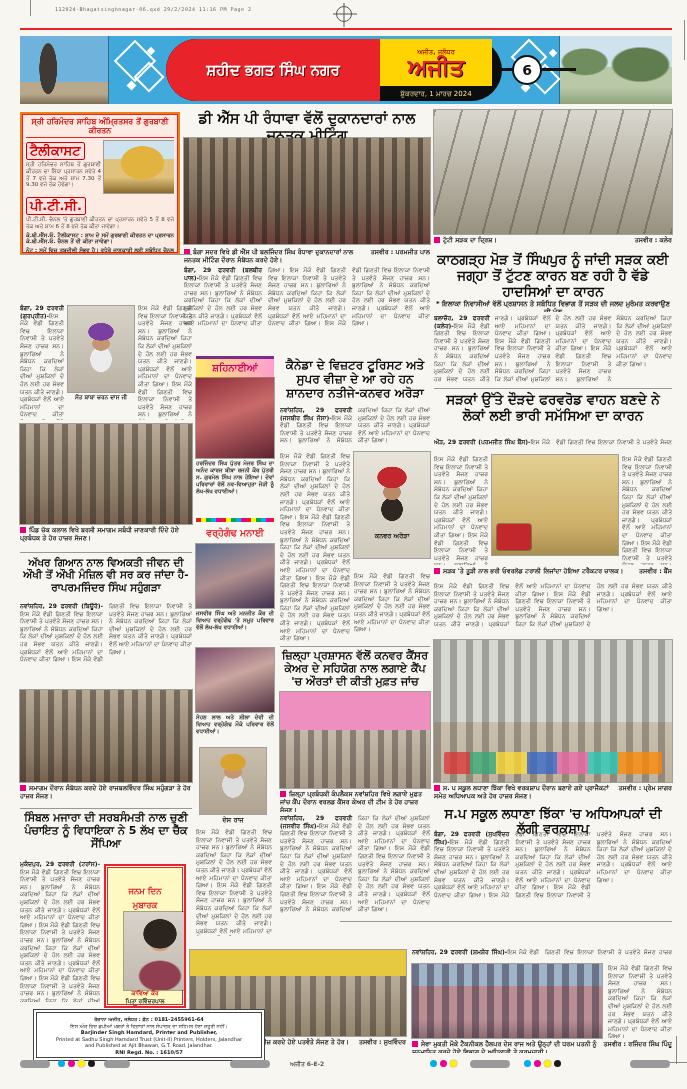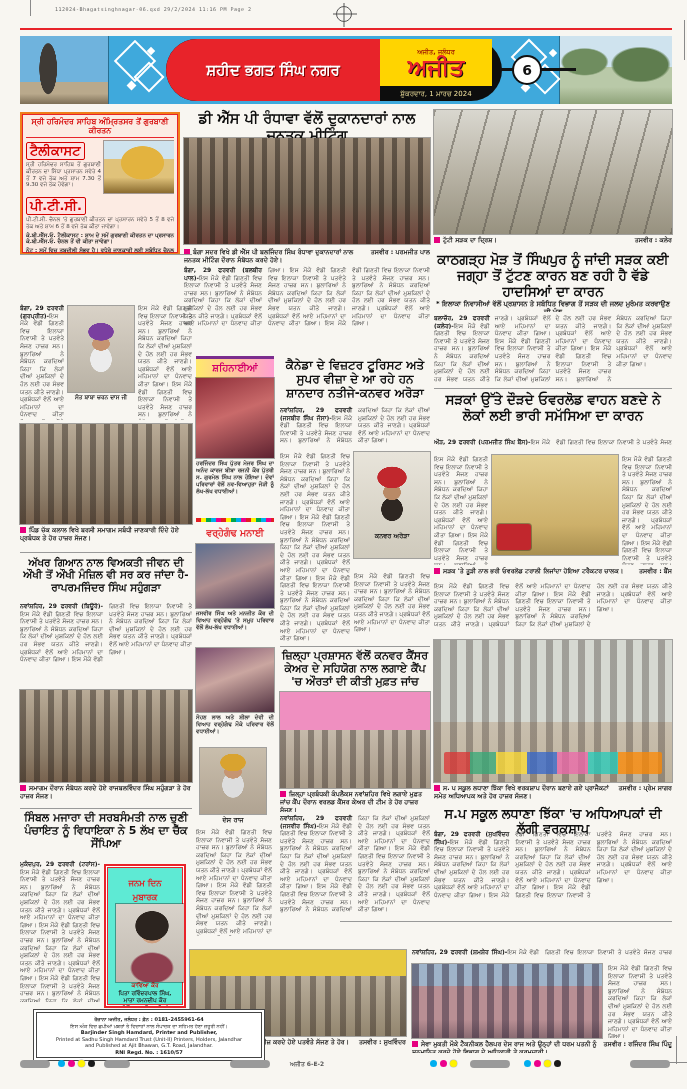--- a/index.html
+++ b/index.html
@@ -58,21 +58,21 @@
   .gbox{border:2px solid #ef7f1a;box-shadow:inset 0 0 0 1px #e8232a;background:#fcebe3;box-sizing:border-box;padding:3px 4px;overflow:hidden;}
   .gtitle{color:#d40000;font-weight:bold;font-size:7.8px;text-align:center;line-height:9px;border-bottom:1px solid #e8232a;padding-bottom:2px;margin-bottom:2px;}
   .gtag{display:inline-block;color:#d40000;font-weight:bold;font-size:13px;border:1px solid #d40000;background:#ffe2e2;padding:0 3px;border-radius:2px;margin-bottom:1px;}
   .gtext{font-size:5.5px;line-height:6.8px;color:#333;text-align:justify;}
   .gnote{font-size:5.5px;line-height:6.8px;color:#222;text-align:justify;margin-top:2px;font-weight:bold;}
   
   .shead{background:linear-gradient(90deg,#ffe96b,#ff9ed0);border-top:3px solid #7b2d8e;color:#d4006a;font-weight:bold;font-size:10px;text-align:center;line-height:17px;overflow:hidden;}
   .rhead{color:#e31e24;font-weight:bold;font-size:9.5px;text-align:center;line-height:17px;overflow:hidden;}
   .tinycap{font-size:5.5px;line-height:7px;font-weight:bold;color:#222;text-align:justify;overflow:hidden;}
   .divdots{background:repeating-linear-gradient(90deg,#e31e24 0 5px,#fff200 5px 10px,#00a651 10px 15px,#00aeef 15px 20px,#ec008c 20px 25px);}
-  .bdaybox{border:2px solid #e8232a;box-shadow:inset 0 0 0 1px #fff,inset 0 0 0 2px #e8232a;background:#5eead4;box-sizing:border-box;padding:10px;overflow:hidden;text-align:center;}
+  .bdaybox{border:2px solid #e8232a;box-shadow:inset 0 0 0 1px #fff,inset 0 0 0 2px #e8232a;background:#fef9c3;box-sizing:border-box;padding:18px;overflow:hidden;text-align:center;}
   .bdayline{font-size:5.8px;line-height:7.5px;font-weight:bold;color:#222;}
   .bdayname{color:#d40000;}
   
   .imprint{background:#fff;border:1px solid #444;box-shadow:0 0 0 2px #fff,0 0 0 3px #444;box-sizing:border-box;padding:3px 4px;text-align:center;overflow:hidden;}
   .imp{font-size:5px;line-height:6.6px;color:#222;}
   .impb{font-weight:bold;}
   .gbar{position:absolute;height:8px;background:#9a9a9a;border-radius:4px;}
   .dot{position:absolute;width:7px;height:7px;border-radius:50%;}
   .d-c{background:#00aeef;}.d-m{background:#ec008c;}.d-y{background:#fff200;box-shadow:0 0 0 .5px #bbb;}.d-k{background:#1a1a1a;}
   .regmark{position:absolute;width:16px;height:16px;border:1px solid #555;border-radius:50%;box-sizing:border-box;}
@@ -175,21 +175,21 @@
   <div class="abs cap" style="left:434px;top:236px;width:238px;height:12px;">
     <span class="cm"></span><span class="credit">ਤਸਵੀਰ : ਕਲੇਰ</span><span>ਟੁੱਟੀ ਸੜਕ ਦਾ ਦ੍ਰਿਸ਼।</span>
   </div>
   <div class="abs hl" style="left:434px;top:252px;width:238px;height:46px;font-size:13.5px;">ਕਾਠਗੜ੍ਹ ਮੋੜ ਤੋਂ ਸਿੰਘਪੁਰ ਨੂੰ ਜਾਂਦੀ ਸੜਕ ਕਈ ਜਗ੍ਹਾ ਤੋਂ ਟੁੱਟਣ ਕਾਰਨ ਬਣ ਰਹੀ ਹੈ ਵੱਡੇ ਹਾਦਸਿਆਂ ਦਾ ਕਾਰਨ</div>
   <div class="abs" style="left:434px;top:300px;width:238px;height:12px;font-size:6.8px;font-weight:bold;text-align:center;color:#111;overflow:hidden;">* ਇਲਾਕਾ ਨਿਵਾਸੀਆਂ ਵੱਲੋਂ ਪ੍ਰਸ਼ਾਸਨ ਤੇ ਸਬੰਧਿਤ ਵਿਭਾਗ ਤੋਂ ਸੜਕ ਦੀ ਜਲਦ ਮੁਰੰਮਤ ਕਰਵਾਉਣ ਦੀ ਮੰਗ</div>
   <div class="abs body c4" style="left:434px;top:314px;width:238px;height:72px;">
     <b class="dl">ਬਲਾਚੌਰ, 29 ਫਰਵਰੀ (ਕਲੇਰ)-</b><span>ਇਸ ਮੌਕੇ ਵੱਡੀ ਗਿਣਤੀ ਵਿਚ ਇਲਾਕਾ ਨਿਵਾਸੀ ਤੇ ਪਤਵੰਤੇ ਸੱਜਣ ਹਾਜ਼ਰ ਸਨ। ਬੁਲਾਰਿਆਂ ਨੇ ਸੰਬੋਧਨ ਕਰਦਿਆਂ ਕਿਹਾ ਕਿ ਲੋਕਾਂ ਦੀਆਂ ਮੁਸ਼ਕਿਲਾਂ ਦੇ ਹੱਲ ਲਈ ਹਰ ਸੰਭਵ ਯਤਨ ਕੀਤੇ ਜਾਣਗੇ। ਪ੍ਰਬੰਧਕਾਂ ਵੱਲੋਂ ਆਏ ਮਹਿਮਾਨਾਂ ਦਾ ਧੰਨਵਾਦ ਕੀਤਾ ਗਿਆ। ਇਸ ਮੌਕੇ ਵੱਡੀ ਗਿਣਤੀ ਵਿਚ ਇਲਾਕਾ ਨਿਵਾਸੀ ਤੇ ਪਤਵੰਤੇ ਸੱਜਣ ਹਾਜ਼ਰ ਸਨ। ਬੁਲਾਰਿਆਂ ਨੇ ਸੰਬੋਧਨ ਕਰਦਿਆਂ ਕਿਹਾ ਕਿ ਲੋਕਾਂ ਦੀਆਂ ਮੁਸ਼ਕਿਲਾਂ ਦੇ ਹੱਲ ਲਈ ਹਰ ਸੰਭਵ ਯਤਨ ਕੀਤੇ ਜਾਣਗੇ। ਪ੍ਰਬੰਧਕਾਂ ਵੱਲੋਂ ਆਏ ਮਹਿਮਾਨਾਂ ਦਾ ਧੰਨਵਾਦ ਕੀਤਾ ਗਿਆ। ਇਸ ਮੌਕੇ ਵੱਡੀ ਗਿਣਤੀ ਵਿਚ ਇਲਾਕਾ ਨਿਵਾਸੀ ਤੇ ਪਤਵੰਤੇ ਸੱਜਣ ਹਾਜ਼ਰ ਸਨ। ਬੁਲਾਰਿਆਂ ਨੇ ਸੰਬੋਧਨ ਕਰਦਿਆਂ ਕਿਹਾ ਕਿ ਲੋਕਾਂ ਦੀਆਂ ਮੁਸ਼ਕਿਲਾਂ ਦੇ ਹੱਲ ਲਈ ਹਰ ਸੰਭਵ ਯਤਨ ਕੀਤੇ ਜਾਣਗੇ। ਪ੍ਰਬੰਧਕਾਂ ਵੱਲੋਂ ਆਏ ਮਹਿਮਾਨਾਂ ਦਾ ਧੰਨਵਾਦ ਕੀਤਾ ਗਿਆ। </span>
   </div>
 
   <div class="abs rl" style="left:434px;top:388px;width:238px;"></div>
-  <div class="abs hl" style="left:434px;top:392px;width:238px;height:44px;font-size:13.5px;">ਸੜਕਾਂ ਉੱਤੇ ਦੌੜਦੇ ਓਵਰਲੋਡ ਵਾਹਨ ਬਣਦੇ ਨੇ ਲੋਕਾਂ ਲਈ ਭਾਰੀ ਸਮੱਸਿਆ ਦਾ ਕਾਰਨ</div>
+  <div class="abs hl" style="left:434px;top:392px;width:238px;height:44px;font-size:13.5px;">ਸੜਕਾਂ ਉੱਤੇ ਦੌੜਦੇ ਫਰਵਰੋਡ ਵਾਹਨ ਬਣਦੇ ਨੇ ਲੋਕਾਂ ਲਈ ਭਾਰੀ ਸਮੱਸਿਆ ਦਾ ਕਾਰਨ</div>
   <div class="abs body c2" style="left:434px;top:438px;width:238px;height:15px;">
     <b class="dl">ਔੜ, 29 ਫਰਵਰੀ (ਪਰਮਜੀਤ ਸਿੰਘ ਬੈਂਸ)-</b><span>ਇਸ ਮੌਕੇ ਵੱਡੀ ਗਿਣਤੀ ਵਿਚ ਇਲਾਕਾ ਨਿਵਾਸੀ ਤੇ ਪਤਵੰਤੇ ਸੱਜਣ ਹਾਜ਼ਰ ਸਨ। ਬੁਲਾਰਿਆਂ ਨੇ ਸੰਬੋਧਨ ਕਰਦਿਆਂ ਕਿਹਾ ਕਿ ਲੋਕਾਂ ਦੀਆਂ ਮੁਸ਼ਕਿਲਾਂ ਦੇ ਹੱਲ ਲਈ ਹਰ ਸੰਭਵ ਯਤਨ ਕੀਤੇ ਜਾਣਗੇ। ਪ੍ਰਬੰਧਕਾਂ ਵੱਲੋਂ ਆਏ ਮਹਿਮਾਨਾਂ ਦਾ ਧੰਨਵਾਦ ਕੀਤਾ ਗਿਆ। </span>
   </div>
   <div class="abs body" style="left:434px;top:455px;width:54px;height:110px;"><span>ਇਸ ਮੌਕੇ ਵੱਡੀ ਗਿਣਤੀ ਵਿਚ ਇਲਾਕਾ ਨਿਵਾਸੀ ਤੇ ਪਤਵੰਤੇ ਸੱਜਣ ਹਾਜ਼ਰ ਸਨ। ਬੁਲਾਰਿਆਂ ਨੇ ਸੰਬੋਧਨ ਕਰਦਿਆਂ ਕਿਹਾ ਕਿ ਲੋਕਾਂ ਦੀਆਂ ਮੁਸ਼ਕਿਲਾਂ ਦੇ ਹੱਲ ਲਈ ਹਰ ਸੰਭਵ ਯਤਨ ਕੀਤੇ ਜਾਣਗੇ। ਪ੍ਰਬੰਧਕਾਂ ਵੱਲੋਂ ਆਏ ਮਹਿਮਾਨਾਂ ਦਾ ਧੰਨਵਾਦ ਕੀਤਾ ਗਿਆ। ਇਸ ਮੌਕੇ ਵੱਡੀ ਗਿਣਤੀ ਵਿਚ ਇਲਾਕਾ ਨਿਵਾਸੀ ਤੇ ਪਤਵੰਤੇ ਸੱਜਣ ਹਾਜ਼ਰ ਸਨ। ਬੁਲਾਰਿਆਂ ਨੇ ਸੰਬੋਧਨ ਕਰਦਿਆਂ ਕਿਹਾ ਕਿ ਲੋਕਾਂ ਦੀਆਂ ਮੁਸ਼ਕਿਲਾਂ ਦੇ ਹੱਲ ਲਈ ਹਰ ਸੰਭਵ ਯਤਨ ਕੀਤੇ ਜਾਣਗੇ। ਪ੍ਰਬੰਧਕਾਂ ਵੱਲੋਂ ਆਏ ਮਹਿਮਾਨਾਂ ਦਾ ਧੰਨਵਾਦ ਕੀਤਾ ਗਿਆ। </span></div>
   <div class="ph ph-trolley" style="left:492px;top:455px;width:126px;height:100px;"></div>
   <div class="abs body" style="left:622px;top:455px;width:50px;height:110px;"><span>ਇਸ ਮੌਕੇ ਵੱਡੀ ਗਿਣਤੀ ਵਿਚ ਇਲਾਕਾ ਨਿਵਾਸੀ ਤੇ ਪਤਵੰਤੇ ਸੱਜਣ ਹਾਜ਼ਰ ਸਨ। ਬੁਲਾਰਿਆਂ ਨੇ ਸੰਬੋਧਨ ਕਰਦਿਆਂ ਕਿਹਾ ਕਿ ਲੋਕਾਂ ਦੀਆਂ ਮੁਸ਼ਕਿਲਾਂ ਦੇ ਹੱਲ ਲਈ ਹਰ ਸੰਭਵ ਯਤਨ ਕੀਤੇ ਜਾਣਗੇ। ਪ੍ਰਬੰਧਕਾਂ ਵੱਲੋਂ ਆਏ ਮਹਿਮਾਨਾਂ ਦਾ ਧੰਨਵਾਦ ਕੀਤਾ ਗਿਆ। ਇਸ ਮੌਕੇ ਵੱਡੀ ਗਿਣਤੀ ਵਿਚ ਇਲਾਕਾ ਨਿਵਾਸੀ ਤੇ ਪਤਵੰਤੇ ਸੱਜਣ ਹਾਜ਼ਰ ਸਨ। ਬੁਲਾਰਿਆਂ ਨੇ ਸੰਬੋਧਨ ਕਰਦਿਆਂ ਕਿਹਾ ਕਿ ਲੋਕਾਂ ਦੀਆਂ ਮੁਸ਼ਕਿਲਾਂ ਦੇ ਹੱਲ ਲਈ ਹਰ ਸੰਭਵ ਯਤਨ ਕੀਤੇ ਜਾਣਗੇ। ਪ੍ਰਬੰਧਕਾਂ ਵੱਲੋਂ ਆਏ ਮਹਿਮਾਨਾਂ ਦਾ ਧੰਨਵਾਦ ਕੀਤਾ ਗਿਆ। </span></div>
   <div class="abs cap" style="left:434px;top:567px;width:238px;height:13px;">
     <span class="cm"></span><span class="credit">ਤਸਵੀਰ : ਬੈਂਸ</span><span>ਸੜਕ 'ਤੇ ਤੂੜੀ ਨਾਲ ਭਰੀ ਓਵਰਲੋਡ ਟਰਾਲੀ ਲਿਜਾਂਦਾ ਹੋਇਆ ਟਰੈਕਟਰ ਚਾਲਕ।</span>
   </div>
   <div class="abs body c3" style="left:434px;top:582px;width:238px;height:56px;"><span>ਇਸ ਮੌਕੇ ਵੱਡੀ ਗਿਣਤੀ ਵਿਚ ਇਲਾਕਾ ਨਿਵਾਸੀ ਤੇ ਪਤਵੰਤੇ ਸੱਜਣ ਹਾਜ਼ਰ ਸਨ। ਬੁਲਾਰਿਆਂ ਨੇ ਸੰਬੋਧਨ ਕਰਦਿਆਂ ਕਿਹਾ ਕਿ ਲੋਕਾਂ ਦੀਆਂ ਮੁਸ਼ਕਿਲਾਂ ਦੇ ਹੱਲ ਲਈ ਹਰ ਸੰਭਵ ਯਤਨ ਕੀਤੇ ਜਾਣਗੇ। ਪ੍ਰਬੰਧਕਾਂ ਵੱਲੋਂ ਆਏ ਮਹਿਮਾਨਾਂ ਦਾ ਧੰਨਵਾਦ ਕੀਤਾ ਗਿਆ। ਇਸ ਮੌਕੇ ਵੱਡੀ ਗਿਣਤੀ ਵਿਚ ਇਲਾਕਾ ਨਿਵਾਸੀ ਤੇ ਪਤਵੰਤੇ ਸੱਜਣ ਹਾਜ਼ਰ ਸਨ। ਬੁਲਾਰਿਆਂ ਨੇ ਸੰਬੋਧਨ ਕਰਦਿਆਂ ਕਿਹਾ ਕਿ ਲੋਕਾਂ ਦੀਆਂ ਮੁਸ਼ਕਿਲਾਂ ਦੇ ਹੱਲ ਲਈ ਹਰ ਸੰਭਵ ਯਤਨ ਕੀਤੇ ਜਾਣਗੇ। ਪ੍ਰਬੰਧਕਾਂ ਵੱਲੋਂ ਆਏ ਮਹਿਮਾਨਾਂ ਦਾ ਧੰਨਵਾਦ ਕੀਤਾ ਗਿਆ। </span></div>

